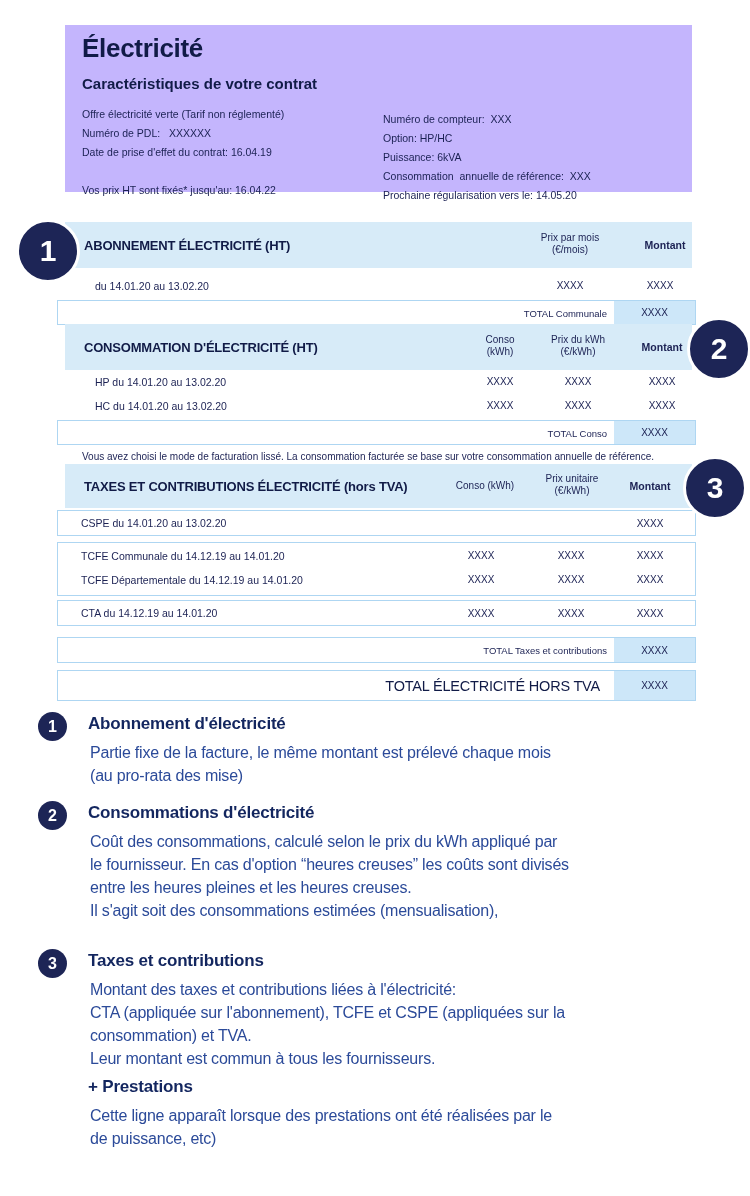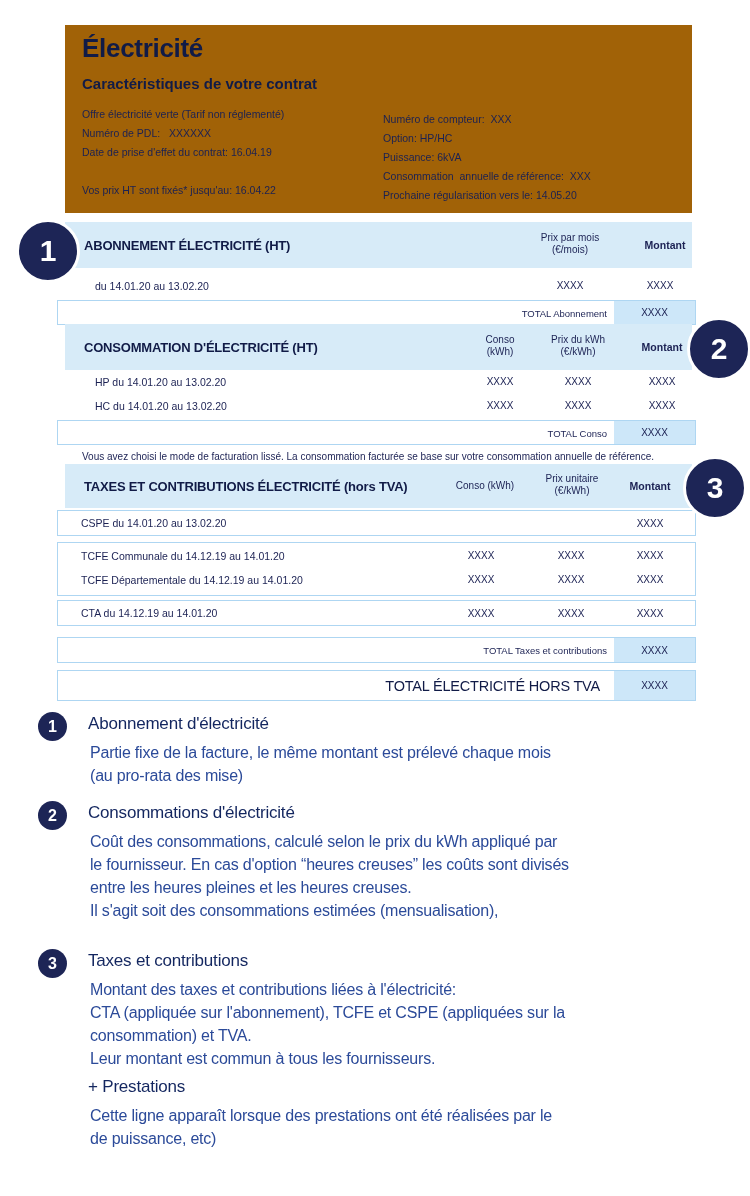--- a/index.html
+++ b/index.html
@@ -2,21 +2,21 @@
 <html><head>
 <meta charset="utf-8">
 <style>
   html,body{margin:0;padding:0;background:#fff;}
   #page{position:relative;width:750px;height:1196px;background:#ffffff;
         font-family:"Liberation Sans","DejaVu Sans",sans-serif;color:#1b2153;overflow:hidden;}
   .abs{position:absolute;}
   .pre{white-space:pre-wrap;}
 
   
-  #contract-panel{left:65px;top:25px;width:627px;height:188px;background:#a16207;}
+  #contract-panel{left:65px;top:25px;width:627px;height:167px;background:#c4b5fd;}
   .c-title{left:17px;top:8px;font-size:26px;font-weight:bold;color:#111b47;letter-spacing:-0.3px;}
   .c-sub{left:17px;top:50px;font-size:15px;font-weight:bold;color:#111b47;}
   .info{font-size:10.5px;line-height:19px;color:#1b2153;}
 
   
   .bar{background:#d7ebf8;width:627px;left:65px;height:46px;}
   .bar-title{font-size:13px;font-weight:bold;color:#111b47;letter-spacing:-0.2px;top:50%;transform:translateY(-50%);}
   .colhead{font-size:10px;line-height:12px;color:#1b2153;text-align:center;}
   .colhead.mid{top:50%;transform:translateY(-50%);}
   .colhead.b{font-weight:bold;font-size:10.5px;}
@@ -33,21 +33,21 @@
 
   
   .badge{border-radius:50%;background:#1d2556;color:#ffffff;font-weight:bold;
          display:flex;align-items:center;justify-content:center;z-index:3;}
   .badge.big{width:58px;height:58px;border:3px solid #ffffff;font-size:30px;box-sizing:content-box;}
   .badge.small{width:29px;height:29px;font-size:16px;}
 
   .note{font-size:10px;color:#1b2153;}
 
   
-  .legend-title{font-size:17px;font-weight:normal;color:#13265f;letter-spacing:-0.2px;text-align:center;}
+  .legend-title{font-size:17px;font-weight:bold;color:#13265f;letter-spacing:-0.2px;text-align:center;}
   .legend-line{font-size:16px;color:#2b4a99;line-height:23px;letter-spacing:-0.2px;}
   .grand-label{font-size:14.5px;font-weight:500;color:#111b47;text-align:right;left:0;right:95px;top:50%;transform:translateY(-50%);letter-spacing:-0.2px;}
 </style>
 </head>
 <body>
 
 <div id="page">
 
   <div class="abs" id="contract-panel">
     <div class="abs c-title">Électricité</div>
@@ -75,21 +75,21 @@
       <div class="colhead">(€/mois)</div>
     </div>
     <div class="abs colhead mid b" style="left:555px;width:90px;">Montant</div>
   </div>
   <div class="abs" style="left:0;top:278px;width:750px;height:20px;">
     <div class="abs rowlabel" style="left:95px;top:2px;">du 14.01.20 au 13.02.20</div>
     <div class="abs val" style="left:530px;width:80px;top:2px;">XXXX</div>
     <div class="abs val" style="left:620px;width:80px;top:2px;">XXXX</div>
   </div>
   <div class="abs tbox" style="top:300px;height:25px;">
-    <div class="abs tlabel">TOTAL Abonnement</div>
+    <div class="abs tlabel">TOTAL Communale</div>
     <div class="tcell">XXXX</div>
   </div>
 
   <div class="abs badge big" style="left:687px;top:317px;">2</div>
   <div class="abs bar" style="top:324px;">
     <div class="abs bar-title" style="left:19px;">CONSOMMATION D'ÉLECTRICITÉ (HT)</div>
     <div class="abs" style="left:395px;top:10px;width:80px;">
       <div class="colhead">Conso</div>
       <div class="colhead">(kWh)</div>
     </div>

